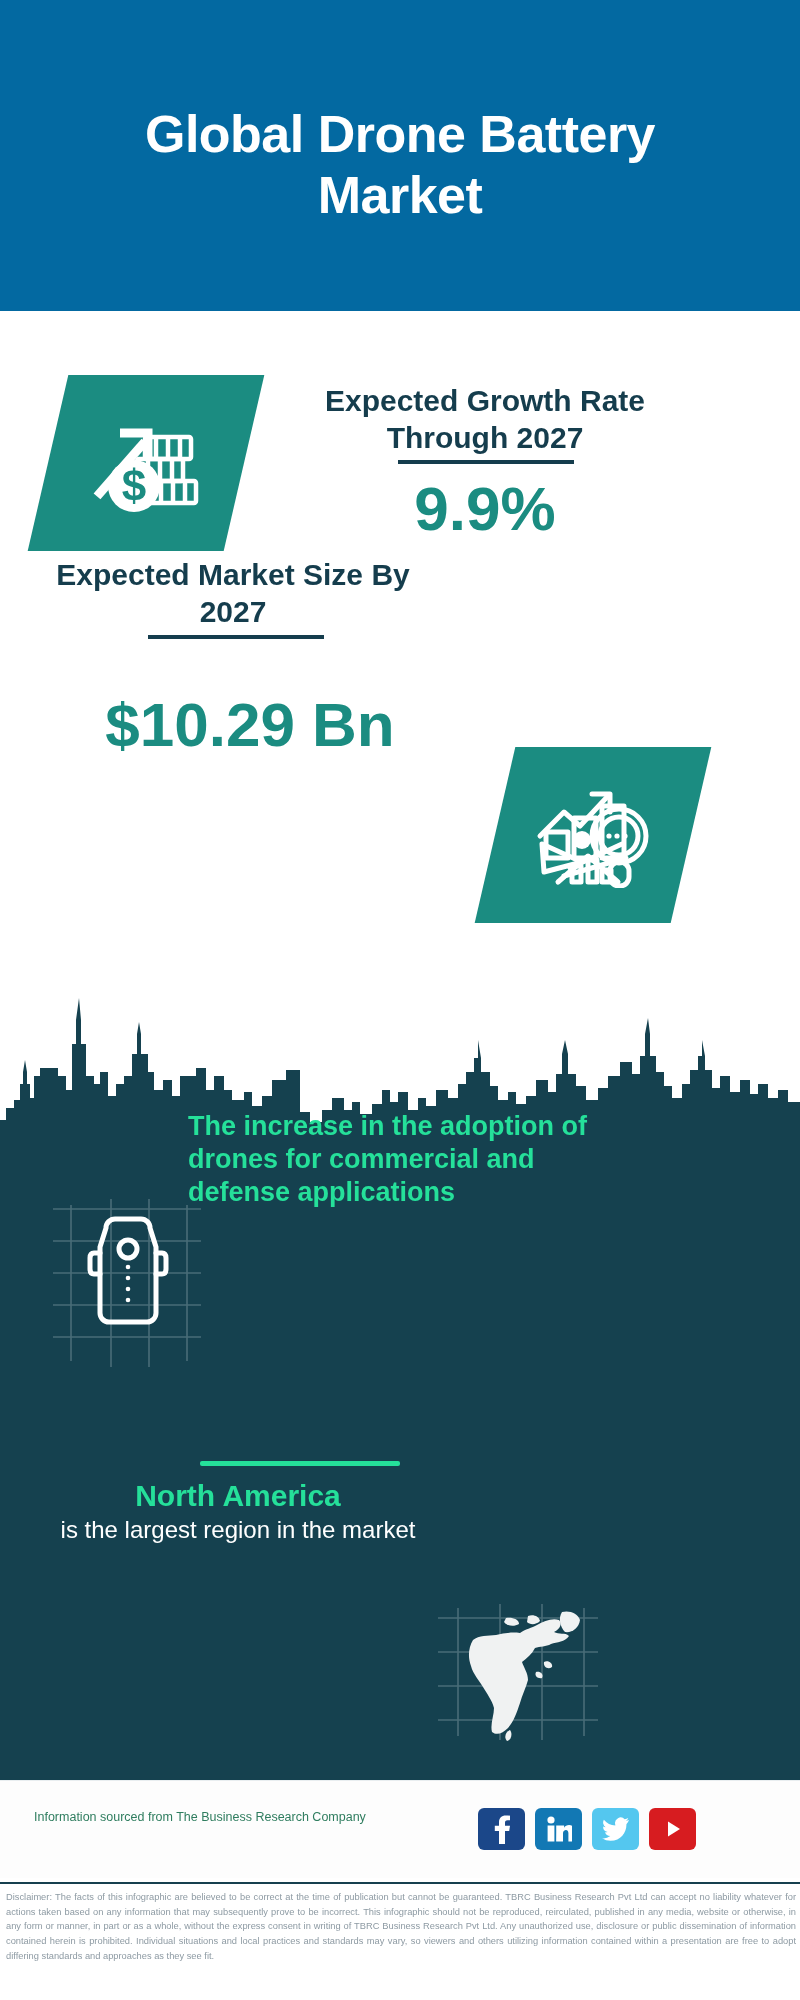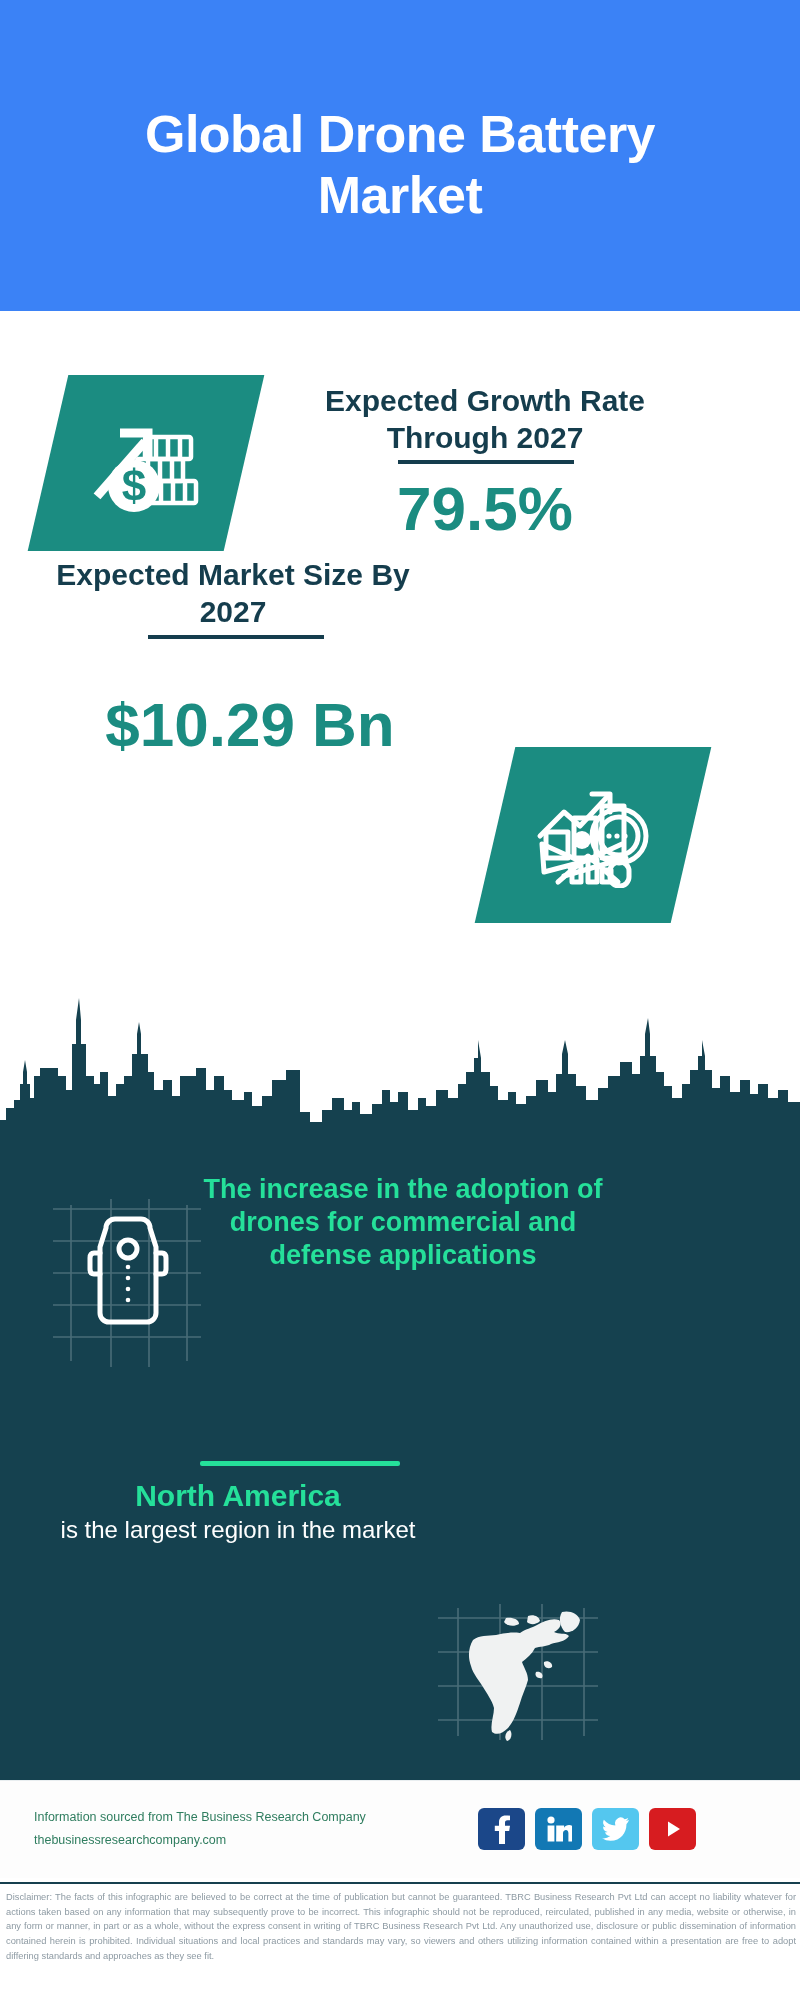--- a/index.html
+++ b/index.html
@@ -9,21 +9,21 @@
     font-family:"Liberation Sans", sans-serif;
     background:#ffffff;
     overflow:hidden;
     position:relative;
   }
   .page { position:relative; width:800px; height:2000px; background:#fff; }
 
   
   .header {
     position:absolute; left:0; top:0; width:800px; height:311px;
-    background:#3b82f6;
+    background:#0369a1;
     display:flex; align-items:center; justify-content:center;
   }
   .header-title {
     color:#ffffff; font-size:52px; font-weight:bold;
     line-height:1.16; text-align:center; letter-spacing:-0.5px;
     width:650px; padding-top:18px;
   }
 
   
   .white-zone { position:absolute; left:0; top:311px; width:800px; height:689px; background:#fff; }
@@ -66,22 +66,22 @@
 
   
   .dark-zone {
     position:absolute; left:0; top:1148px; width:800px; height:632px;
     background:#15414f;
   }
 
   .grid-panel { position:absolute; }
 
   .driver-text {
-    position:absolute; left:188px; top:1173px; width:430px;
-    text-align:center; line-height:1.23;
+    position:absolute; left:188px; top:1110px; width:430px;
+    text-align:left; line-height:1.23;
   }
   .driver-head { color:#25e09a; font-size:27px; font-weight:bold; display:block; }
   .driver-sub  { color:#ffffff; font-size:27px; font-weight:normal; display:block; }
 
   .green-rule { position:absolute; left:200px; top:1461px; width:200px; height:5px; background:#25e09a; border-radius:2px; }
 
   .region-text { position:absolute; left:43px; top:1455px; width:390px; text-align:center; line-height:1.26;margin-top:22px; }
   .region-head { color:#25e09a; font-size:30px; font-weight:bold; display:block; }
   .region-sub  { color:#ffffff; font-size:24px; font-weight:normal; display:block; }
 
@@ -140,21 +140,21 @@
         </g>
 
         <circle cx="44" cy="79" r="26" fill="#ffffff"></circle>
         <text x="44" y="94" font-family="Liberation Sans, sans-serif" font-size="44" font-weight="bold" fill="#1b8c81" text-anchor="middle">$</text>
       </svg>
     </span>
   </div>
 
   <div class="stat-label" id="growth-label">Expected Growth Rate Through 2027</div>
   <div class="stat-rule" id="growth-rule"></div>
-  <div class="stat-value" id="growth-value">79.5%</div>
+  <div class="stat-value" id="growth-value">9.9%</div>
 
   <div class="stat-label" id="size-label">Expected Market Size By 2027</div>
   <div class="stat-rule" id="size-rule"></div>
   <div class="stat-value" id="size-value">$10.29 Bn</div>
 
   <div class="tile tile-chart">
     <span class="glyph">
       <svg width="118" height="110" viewBox="0 0 118 110" fill="none">
         <g stroke="#ffffff" stroke-width="5" fill="none" stroke-linejoin="round" stroke-linecap="round">
 
@@ -254,21 +254,20 @@
         <path d="M104 70 C108 69 112 72 110 76 C106 77 102 74 104 70 Z"></path>
         <path d="M78 128 C81 132 79 138 75 139 C72 136 73 130 78 128 Z"></path>
       </g>
     </svg>
   </span>
 
   <div class="footer-bar"></div>
 
   <div class="source-text">
     <div>Information sourced from The Business Research Company</div>
-    <div>thebusinessresearchcompany.com</div>
   </div>
 
   <div class="social-row">
     <a class="social s-fb">
       <svg width="20" height="30" viewBox="0 0 20 30">
           <path fill="#fff" d="M13 30V17h4.2l.8-5.2H13V8.9c0-1.5.5-2.6 2.7-2.6H18V1.7C17.3 1.6 15.6 1.4 13.7 1.4 9.7 1.4 7 3.8 7 8.3v3.5H2.8V17H7v13z"></path>
         </svg>
     </a>
     <a class="social s-li">
       <svg width="26" height="28" viewBox="0 0 26 28">

